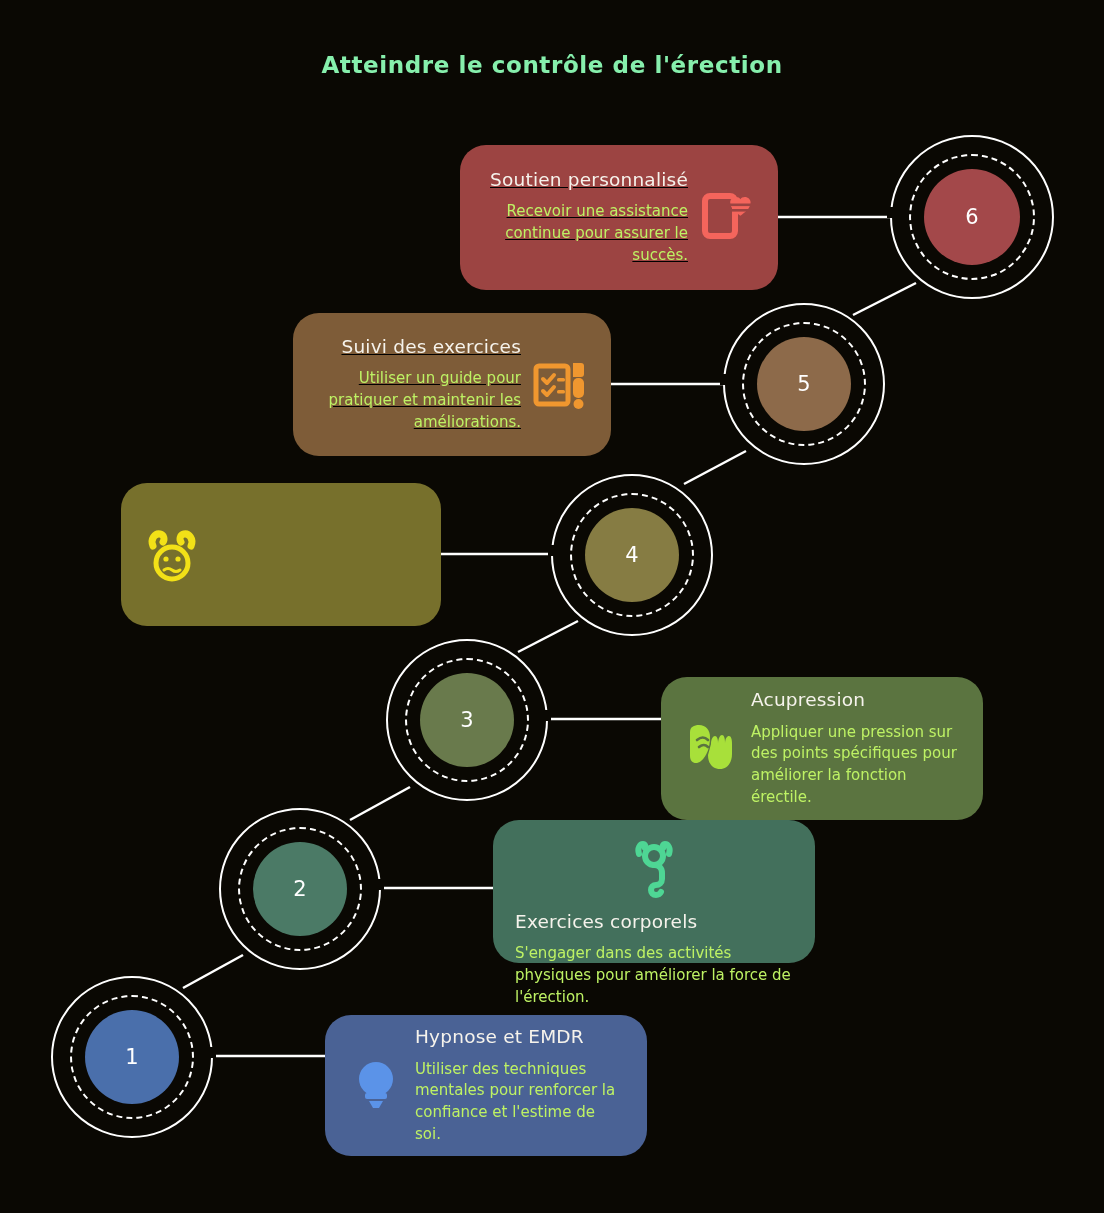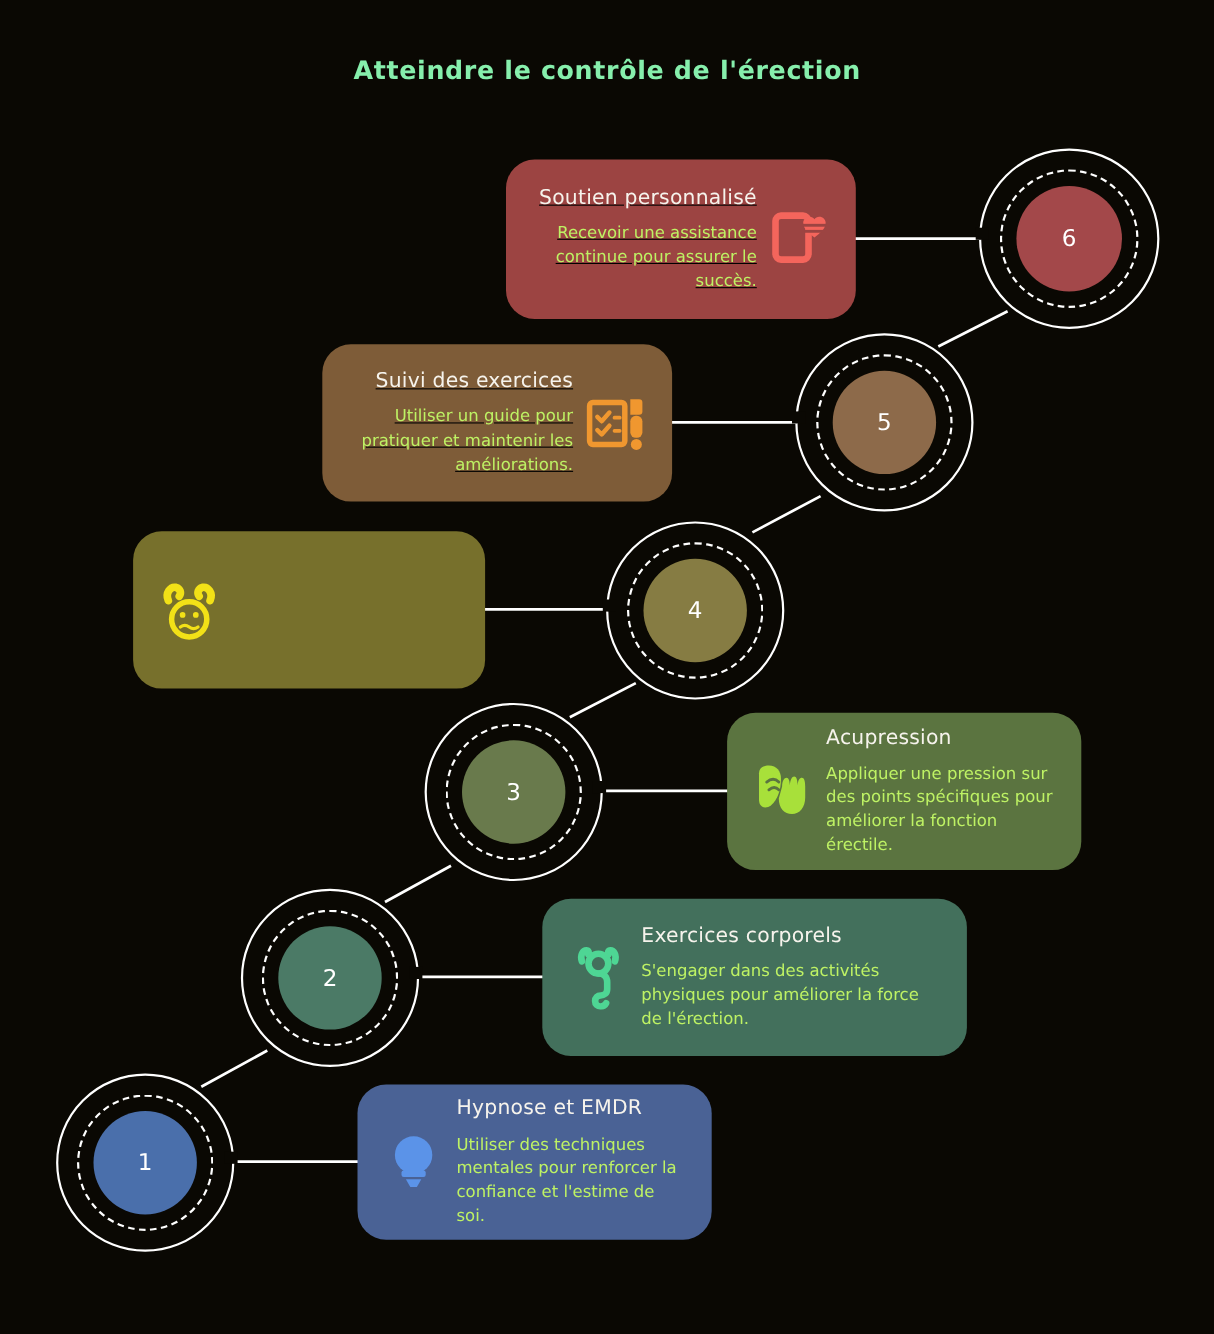--- a/index.html
+++ b/index.html
@@ -65,21 +65,21 @@
     margin-bottom: 10px;
     letter-spacing: 0.2px;
   }
   .card .card-desc {
     color: #bef264;
     font-size: 15px;
     line-height: 1.45;
   }
   .card.right-text { flex-direction: row; }
   .card.right-text .txtcol { text-align: right; text-decoration: underline; }
-  .card.left-text  { flex-direction: row; }
+  .card.left-text  { flex-direction: row; margin-top: 29px; }
   .card.left-text  .txtcol { text-align: left; }
 
   .card-icon {
     flex: 0 0 auto;
     width: 58px;
     height: 62px;
     display: flex;
     align-items: center;
     justify-content: center;
   }
@@ -238,21 +238,21 @@
   </div>
   <div class="marker" style="left:386px; top:639px; width:162px; height:162px;">
     <div class="ring-outer" style="left:0; top:0; width:162px; height:162px;"></div>
     <div class="notch" style="left:153px; top:71px; width:12px; height:11px;"></div>
     <div class="ring-dashed" style="left:19px; top:19px; width:124px; height:124px;"></div>
     <div class="disc" style="left:34px; top:34px; width:94px; height:94px; background:#697a4c;">
       <span>3</span>
     </div>
   </div>
 
-  <div class="card left-text" style="left: 493px; top: 817px; width: 386px; height: 143px; background: rgb(67, 112, 92);">
+  <div class="card left-text" style="left: 493px; top: 791px; width: 322px; height: 143px; background: rgb(67, 112, 92); flex-direction: column;">
     <div class="card-icon">
       <svg width="52" height="58" viewBox="0 0 52 58">
         <path d="M11 14 c-2 -6 1 -10 4 -10 c2 0 3 2 2 4" fill="none" stroke="#4ed694" stroke-width="6" stroke-linecap="round"></path>
         <path d="M41 14 c2 -6 -1 -10 -4 -10 c-2 0 -3 2 -2 4" fill="none" stroke="#4ed694" stroke-width="6" stroke-linecap="round"></path>
         <circle cx="26" cy="16" r="9" fill="none" stroke="#4ed694" stroke-width="6"></circle>
         <path d="M26 25 c5 0 8 3 8 8 l0 6 c0 4 -3 6 -6 6 c-3 0 -5 2 -5 5 c0 3 2 5 5 5 c2 0 4 -1 5 -3" fill="none" stroke="#4ed694" stroke-width="6" stroke-linecap="round"></path>
       </svg>
     </div>
     <div class="txtcol">
       <div class="card-title">Exercices corporels</div>

